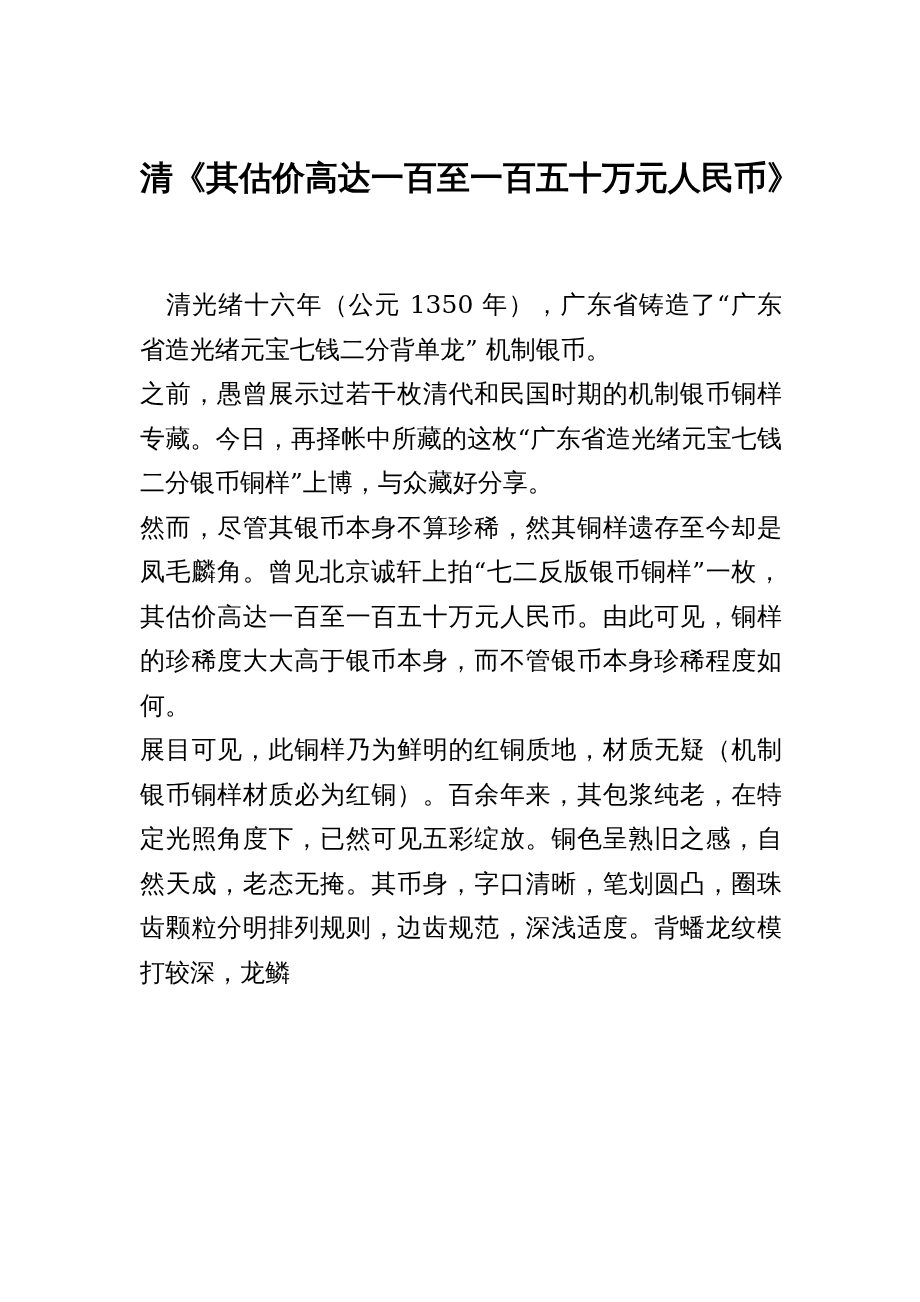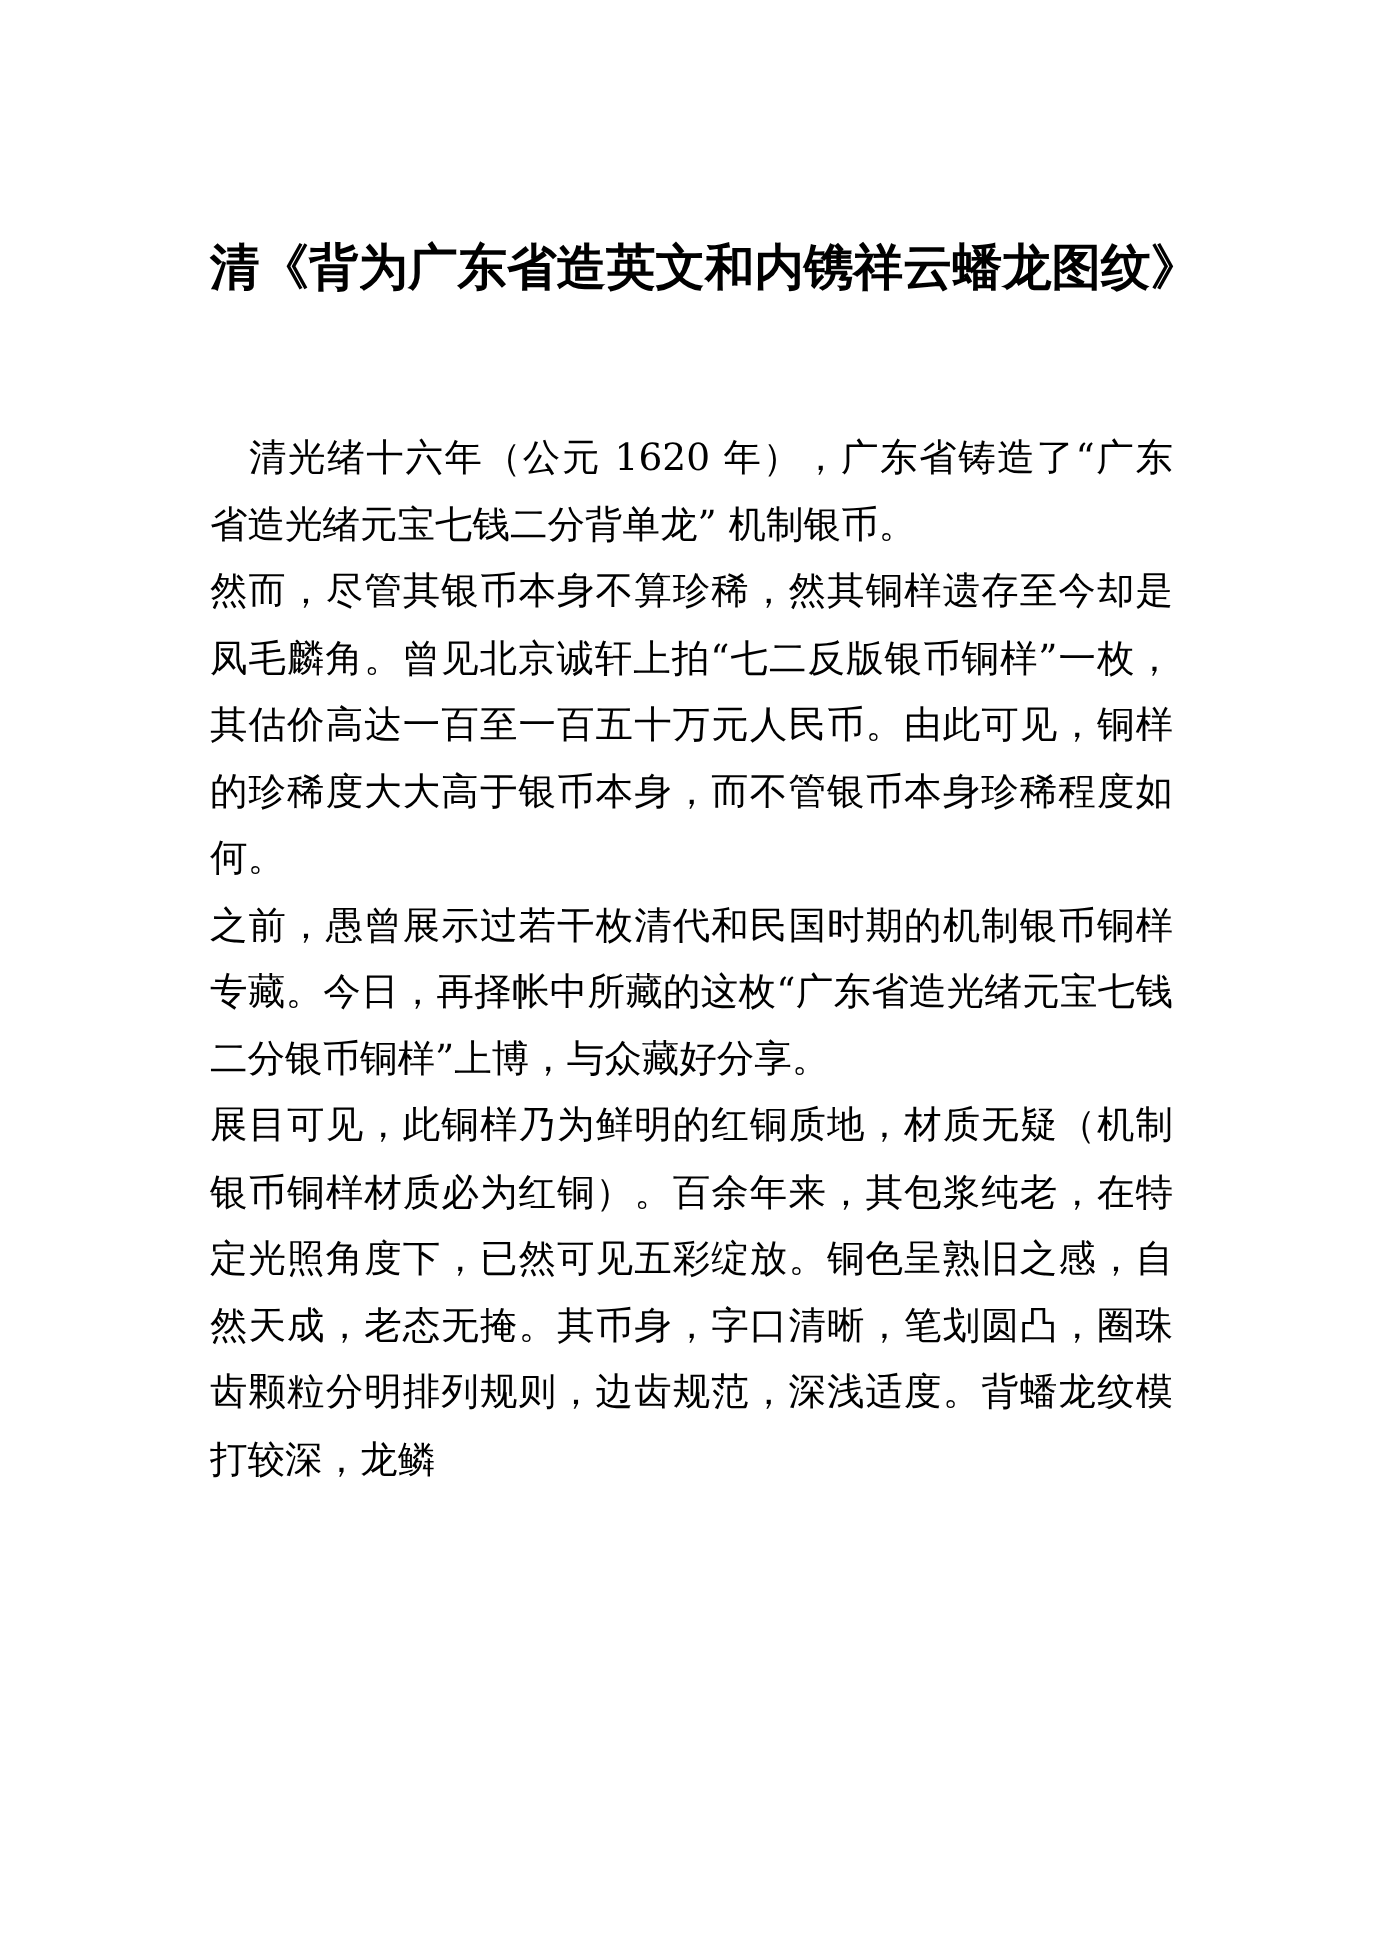--- a/index.html
+++ b/index.html
@@ -52,22 +52,22 @@
     }
     .body-text p.indent {
       text-indent: 26px;
     }
   </style>
 </head>
 <body>
 
 <div class="page">
   <h1 class="title">
-    <span>清《背为广东省造英文和内镌祥云蟠龙图纹》</span>
+    <span>清《其估价高达一百至一百五十万元人民币》</span>
   </h1>
 
   <div class="body-text">
-    <p class="indent">清光绪十六年（公元 1620 年），广东省铸造了“广东省造光绪元宝七钱二分背单龙”  机制银币。</p>
+    <p class="indent">清光绪十六年（公元 1350 年），广东省铸造了“广东省造光绪元宝七钱二分背单龙”  机制银币。</p>
+    <p>之前，愚曾展示过若干枚清代和民国时期的机制银币铜样专藏。今日，再择帐中所藏的这枚“广东省造光绪元宝七钱二分银币铜样”上博，与众藏好分享。</p>
     <p>然而，尽管其银币本身不算珍稀，然其铜样遗存至今却是凤毛麟角。曾见北京诚轩上拍“七二反版银币铜样”一枚，其估价高达一百至一百五十万元人民币。由此可见，铜样的珍稀度大大高于银币本身，而不管银币本身珍稀程度如何。</p>
-    <p>之前，愚曾展示过若干枚清代和民国时期的机制银币铜样专藏。今日，再择帐中所藏的这枚“广东省造光绪元宝七钱二分银币铜样”上博，与众藏好分享。</p>
     <p>展目可见，此铜样乃为鲜明的红铜质地，材质无疑（机制银币铜样材质必为红铜）。百余年来，其包浆纯老，在特定光照角度下，已然可见五彩绽放。铜色呈熟旧之感，自然天成，老态无掩。其币身，字口清晰，笔划圆凸，圈珠齿颗粒分明排列规则，边齿规范，深浅适度。背蟠龙纹模打较深，龙鳞</p>
   </div>
 </div>
 
 </body></html>

